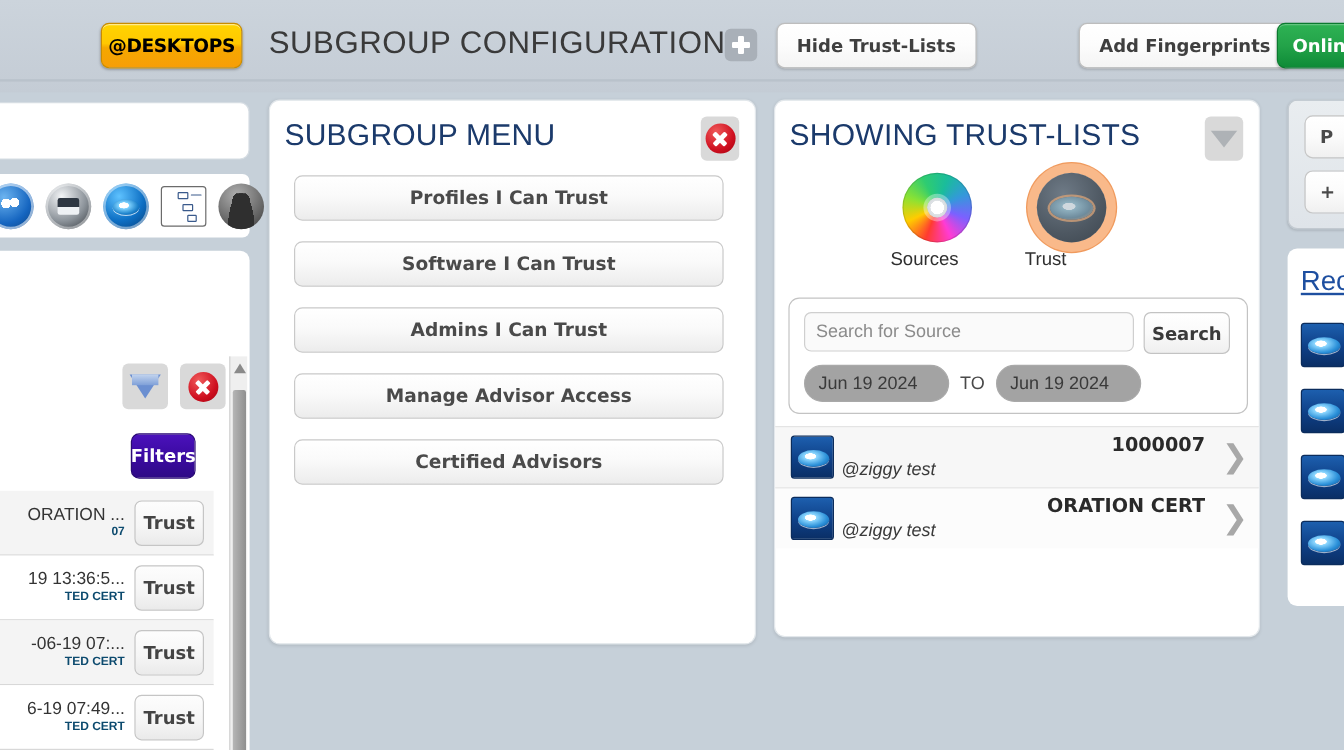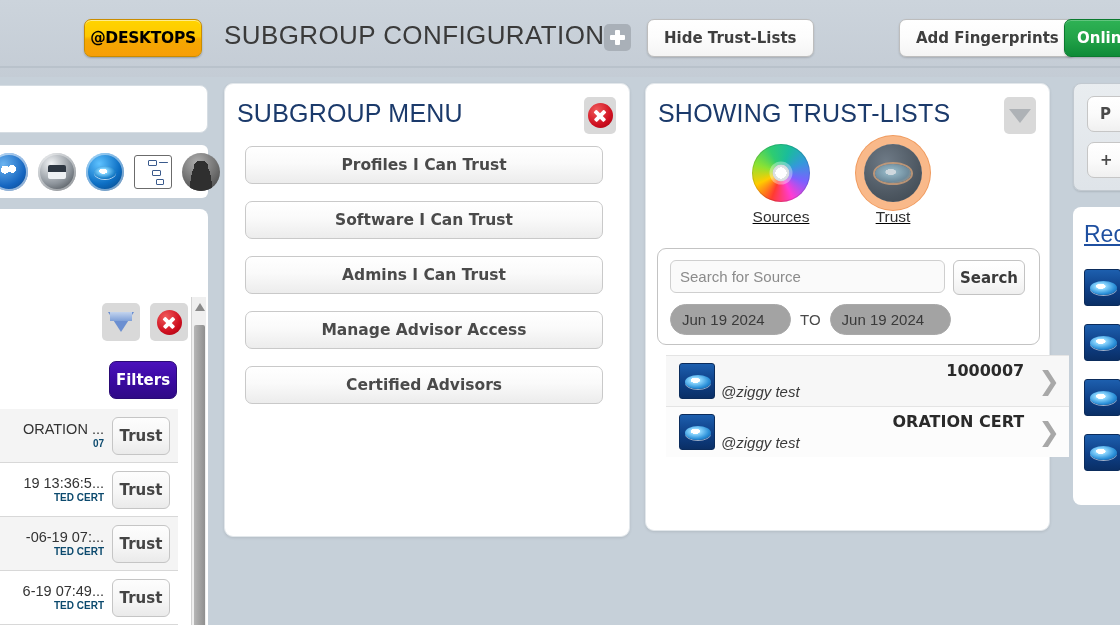--- a/index.html
+++ b/index.html
@@ -166,21 +166,21 @@
   }
   .xcircle::before, .xcircle::after {
     content:""; position:absolute; left:5.5px; top:11px; width:14px; height:3.5px;
     background:#fff; border-radius:1px;
   }
   .xcircle::before { transform: rotate(45deg); }
   .xcircle::after  { transform: rotate(-45deg); }
 
   .filters-btn {
     position: absolute; left: 139px; top: 152px;
-    width: 68px; height: 38px; border-radius: 7px;
+    width: 54px; height: 38px; border-radius: 7px;
     background: linear-gradient(to bottom, #4b12bb 0%, #3b0aa2 50%, #2f0a86 100%);
     border: 1px solid #2a0a75;
     color: #fff; font-weight: bold; font-size: 15px;
     display: flex; align-items: center; justify-content: center;
     cursor: pointer; font-family: "DejaVu Sans", sans-serif;
   }
 
   .ll-rows { position: absolute; left: 0; top: 200px; width: 208px; }
   .ll-row {
     height: 54px; border-bottom: 1px solid #d8d8d8;
@@ -247,21 +247,21 @@
     display: flex; align-items: center; justify-content: center;
     cursor: pointer; font-family: "DejaVu Sans", sans-serif;
   }
 
   
   #trustlists-panel { left: 645px; top: 83px; width: 405px; height: 448px; }
   .tl-icons {
     position: absolute; left: 96px; top: 60px; width: 220px;
     display: flex; gap: 34px;
   }
-  .tl-icon { width: 78px; text-align: center; cursor: pointer; position: relative; text-decoration: underline; }
+  .tl-icon { width: 78px; text-align: left; cursor: pointer; position: relative; }
   .tl-icon .glyph { width: 58px; height: 58px; margin: 0 auto; border-radius: 50%; position: relative; }
   .glyph-cd {
     background: conic-gradient(from 200deg,
       #ff3b30, #ffcc00, #8ae234, #2ecc71, #1abc9c, #3498db,
       #7b61ff, #ff3bd4, #ff3b30);
     box-shadow: inset 0 0 0 1px rgba(0,0,0,.12);
   }
   .glyph-cd::after {
     content:""; position:absolute; left:50%; top:50%; transform: translate(-50%,-50%);
     width: 17px; height: 17px; border-radius: 50%;
@@ -309,21 +309,21 @@
     display: flex; align-items: center; gap: 9px;
   }
   .date-input {
     width: 121px; height: 31px; border: 1px solid #a9a9a9; border-radius: 16px;
     background: #a3a3a3; padding: 0 11px; font-size: 15px; color: #3a3a3a;
     font-family: "Liberation Sans", sans-serif; outline: none;
   }
   .to-lbl { font-size: 15px; color: #4a4a4a; font-family: "Liberation Sans", sans-serif; }
   .date-clear { cursor: pointer; margin-left: 3px; }
 
-  .tl-results { position: absolute; left: 0; top: 271px; width: 403px; margin-left: 20px; }
+  .tl-results { position: absolute; left: 0; top: 271px; width: 403px; }
   .tl-result-row {
     height: 51px; display: flex; align-items: center;
     border-top: 1px solid #e4e4e4; background: #f7f7f7;
     padding: 0 9px 0 13px; cursor: pointer;
   }
   .tl-result-row.white { background: #fcfcfc; }
   .eye-tile {
     width: 36px; height: 36px; border-radius: 3px; flex: 0 0 auto; position: relative;
     background: linear-gradient(to bottom, #1d5fae 0%, #0e3f86 55%, #0a2f66 100%);
     border: 1px solid #0b2c5c;

